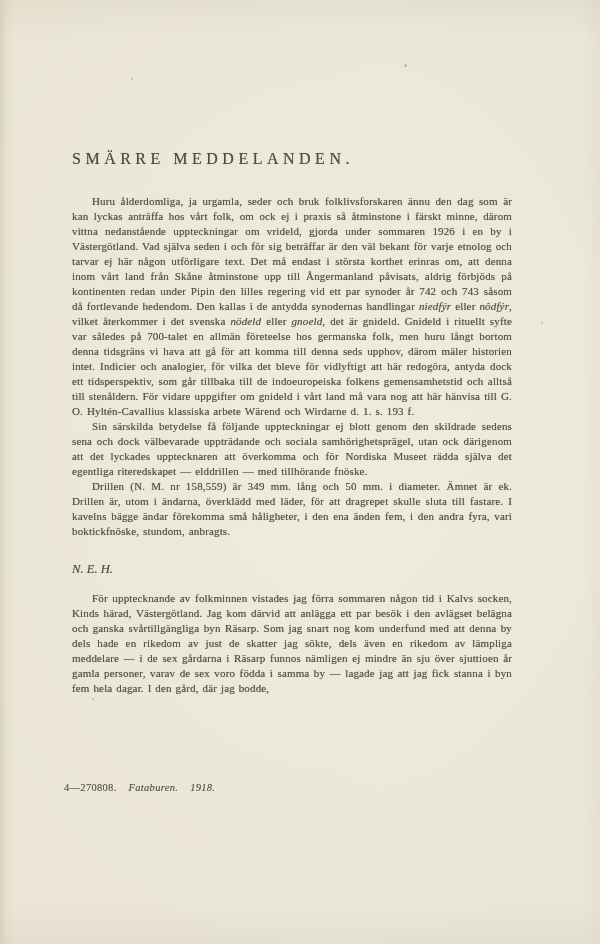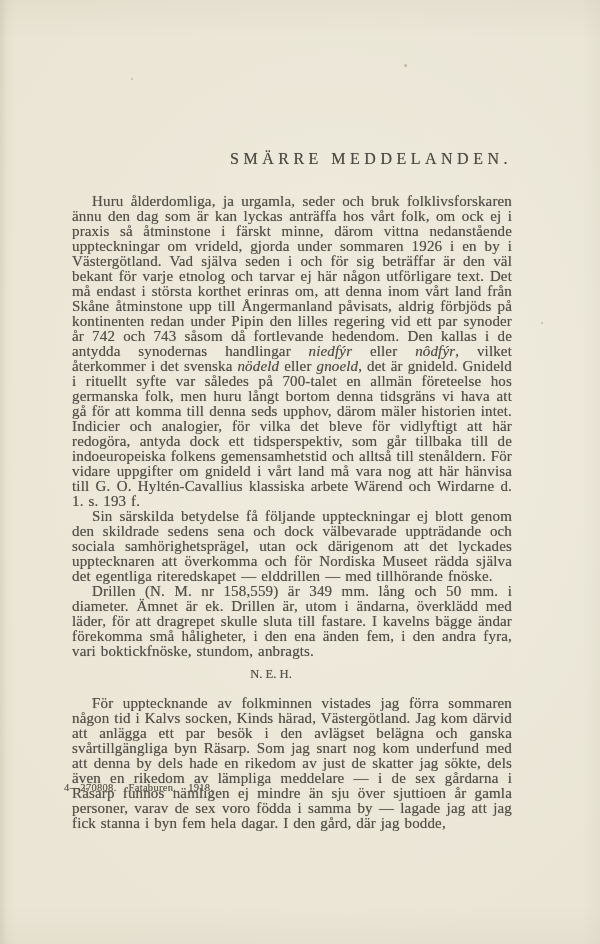--- a/index.html
+++ b/index.html
@@ -40,62 +40,64 @@
     left: 72px;
     top: 150px;
     width: 440px;
     color: #53514a;
     text-shadow: 0 0 0.7px rgba(88,85,75,0.65);
   }
   .title {
     font-size: 16px;
     font-weight: normal;
     letter-spacing: 4.5px;
-    text-align: right;
+    text-align: left;
     margin: 0 0 26px 0;
     color: #4e4c44;
   }
   .subtitle {
     font-size: 14px;
     font-style: italic;
     text-align: center;
     margin: 0 0 18px 0;
     letter-spacing: 0.5px;
   }
   .body-text p {
-    font-size: 15px;
+    font-size: 11px;
     line-height: 15px;
     text-align: justify;
     text-indent: 20px;
     margin: 0;
     letter-spacing: 0.15px;
     word-spacing: 1px;
   }
   .body-text .ital {
     font-style: italic;
   }
   .signature {
     font-size: 12.6px;
-    text-align: center;
+    font-style: italic;
+    text-align: left;
     padding-right: 42px;
-    margin: 8px 0 0 0;
+    margin: 23px 0 0 0;
   }
   .para-gap {
     margin-top: 14px !important;
   }
   .footer {
     position: absolute;
     left: 64px;
     top: 782px;
     font-size: 10.5px;
     color: #5a574e;
     letter-spacing: 0.3px;
     text-shadow: 0 0 0.6px rgba(88,85,75,0.6);
   }
   .footer .journal, .footer .year {
+    font-style: italic;
     margin-left: 12px;
     text-align: center;
   }
 </style>
 </head>
 <body>
 
 <div class="paper">
   <div class="vignette"></div>
 

